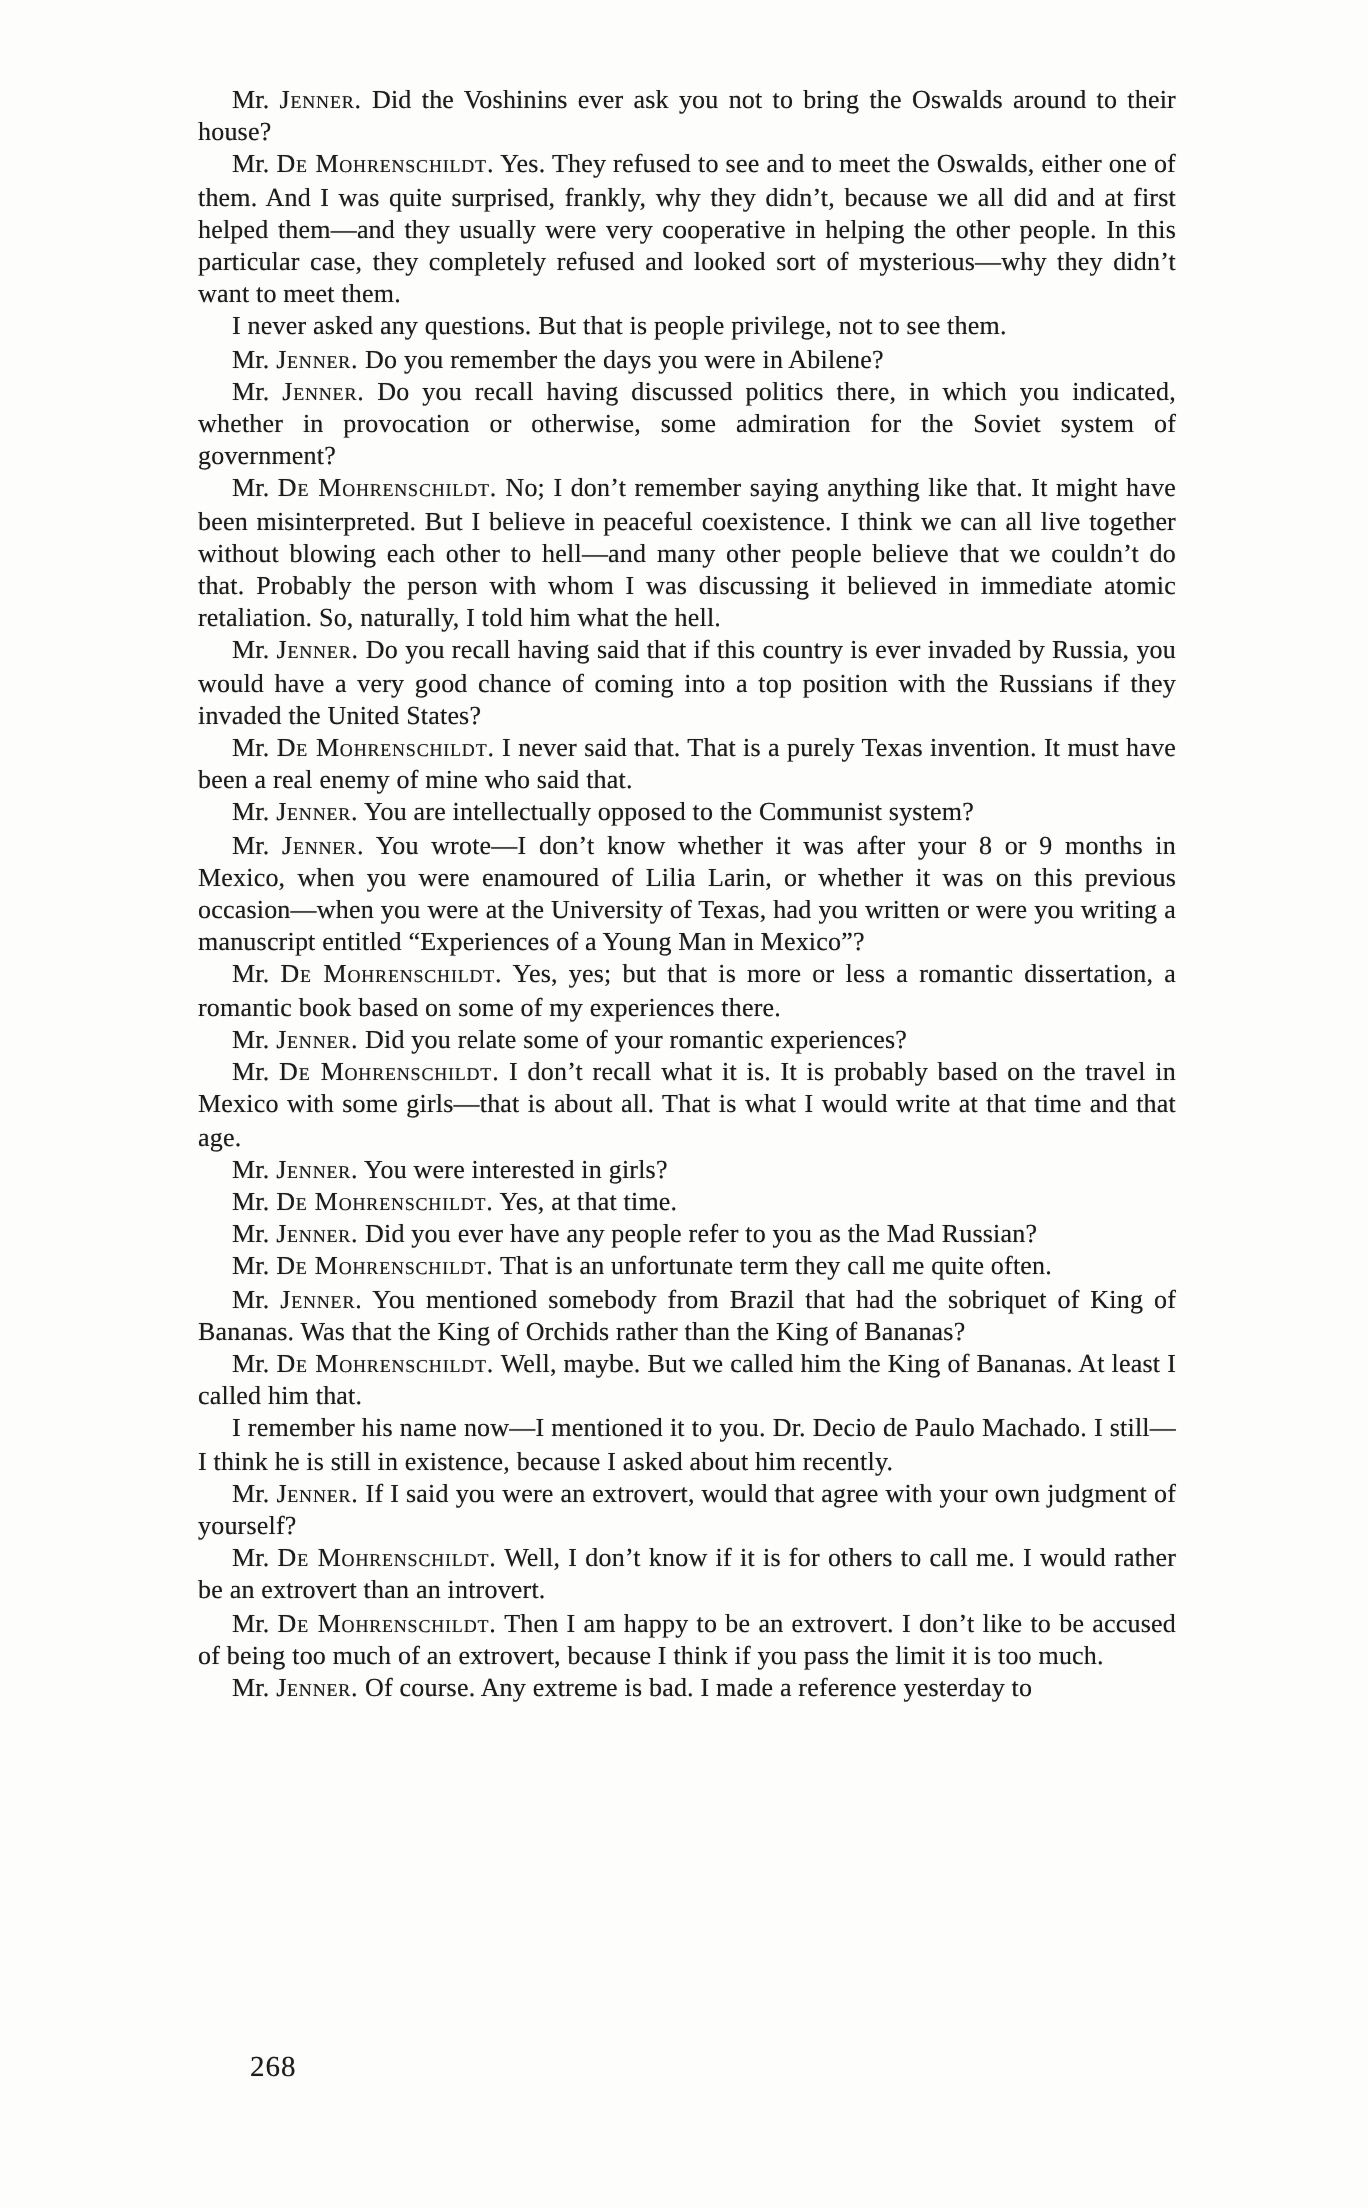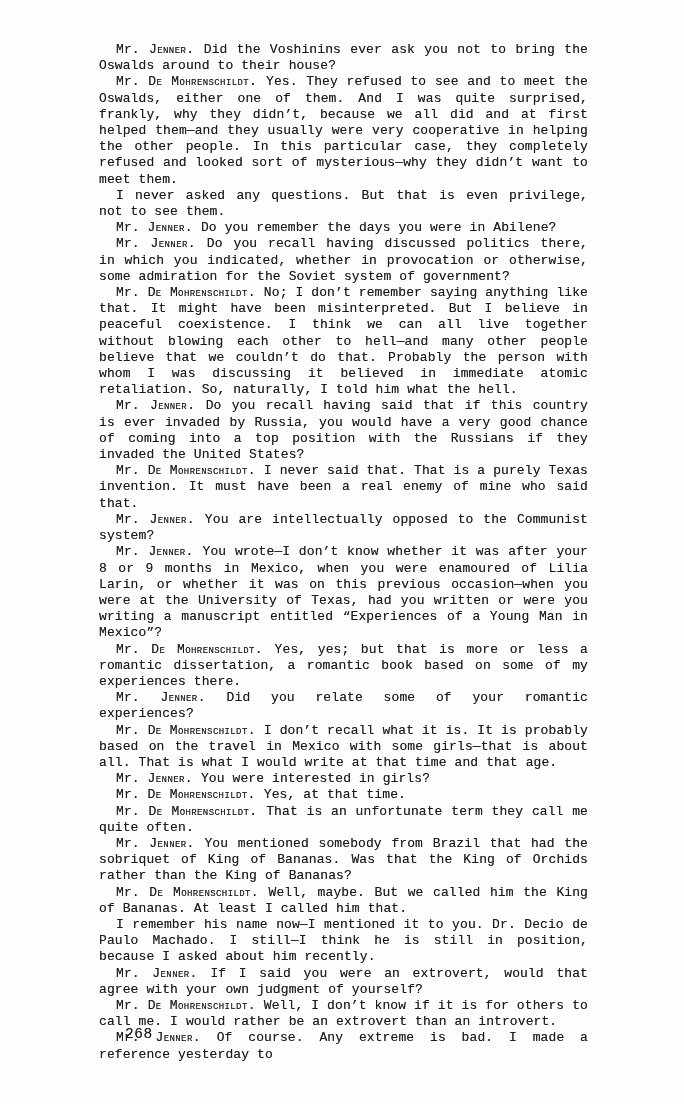--- a/index.html
+++ b/index.html
@@ -10,21 +10,21 @@
     margin: 0;
     padding: 0;
     background: var(--paper);
   }
   .page {
     position: relative;
     width: 684px;
     height: 1104px;
     background: var(--paper);
     overflow: hidden;
-    font-family: Liberation Mono, monospace;
+    font-family: Liberation Serif, serif;
     color: var(--ink);
   }
   .text-block {
     position: absolute;
     left: 99px;
     top: 42px;
     width: 489px;
     font-size: 13px;
     line-height: 16.2px;
     text-align: justify;
@@ -48,35 +48,37 @@
     text-shadow: 0 0 0.4px rgba(20,20,20,0.55);
   }
 </style>
 </head>
 <body>
 
 <div class="page">
   <div class="text-block">
       <p class="para"><span>Mr. <span class="speaker-name">Jenner.</span></span> Did the Voshinins ever ask you not to bring the Oswalds around to their house?</p>
       <p class="para"><span>Mr. <span class="speaker-name">De Mohrenschildt.</span></span> Yes. They refused to see and to meet the Oswalds, either one of them. And I was quite surprised, frankly, why they didn’t, because we all did and at first helped them—and they usually were very cooperative in helping the other people. In this particular case, they completely refused and looked sort of mysterious—why they didn’t want to meet them.</p>
-      <p class="para">I never asked any questions. But that is even privilege, not to see them.</p>
+      <p class="para">I never asked any questions. But that is people privilege, not to see them.</p>
       <p class="para"><span>Mr. <span class="speaker-name">Jenner.</span></span> Do you remember the days you were in Abilene?</p>
       <p class="para"><span>Mr. <span class="speaker-name">Jenner.</span></span> Do you recall having discussed politics there, in which you indicated, whether in provocation or otherwise, some admiration for the Soviet system of government?</p>
       <p class="para"><span>Mr. <span class="speaker-name">De Mohrenschildt.</span></span> No; I don’t remember saying anything like that. It might have been misinterpreted. But I believe in peaceful coexistence. I think we can all live together without blowing each other to hell—and many other people believe that we couldn’t do that. Probably the person with whom I was discussing it believed in immediate atomic retaliation. So, naturally, I told him what the hell.</p>
       <p class="para"><span>Mr. <span class="speaker-name">Jenner.</span></span> Do you recall having said that if this country is ever invaded by Russia, you would have a very good chance of coming into a top position with the Russians if they invaded the United States?</p>
       <p class="para"><span>Mr. <span class="speaker-name">De Mohrenschildt.</span></span> I never said that. That is a purely Texas invention. It must have been a real enemy of mine who said that.</p>
       <p class="para"><span>Mr. <span class="speaker-name">Jenner.</span></span> You are intellectually opposed to the Communist system?</p>
       <p class="para"><span>Mr. <span class="speaker-name">Jenner.</span></span> You wrote—I don’t know whether it was after your 8 or 9 months in Mexico, when you were enamoured of Lilia Larin, or whether it was on this previous occasion—when you were at the University of Texas, had you written or were you writing a manuscript entitled “Experiences of a Young Man in Mexico”?</p>
       <p class="para"><span>Mr. <span class="speaker-name">De Mohrenschildt.</span></span> Yes, yes; but that is more or less a romantic dissertation, a romantic book based on some of my experiences there.</p>
       <p class="para"><span>Mr. <span class="speaker-name">Jenner.</span></span> Did you relate some of your romantic experiences?</p>
       <p class="para"><span>Mr. <span class="speaker-name">De Mohrenschildt.</span></span> I don’t recall what it is. It is probably based on the travel in Mexico with some girls—that is about all. That is what I would write at that time and that age.</p>
       <p class="para"><span>Mr. <span class="speaker-name">Jenner.</span></span> You were interested in girls?</p>
       <p class="para"><span>Mr. <span class="speaker-name">De Mohrenschildt.</span></span> Yes, at that time.</p>
+      <p class="para"><span>Mr. <span class="speaker-name">Jenner.</span></span> Did you ever have any people refer to you as the Mad Russian?</p>
       <p class="para"><span>Mr. <span class="speaker-name">De Mohrenschildt.</span></span> That is an unfortunate term they call me quite often.</p>
       <p class="para"><span>Mr. <span class="speaker-name">Jenner.</span></span> You mentioned somebody from Brazil that had the sobriquet of King of Bananas. Was that the King of Orchids rather than the King of Bananas?</p>
       <p class="para"><span>Mr. <span class="speaker-name">De Mohrenschildt.</span></span> Well, maybe. But we called him the King of Bananas. At least I called him that.</p>
-      <p class="para">I remember his name now—I mentioned it to you. Dr. Decio de Paulo Machado. I still—I think he is still in position, because I asked about him recently.</p>
+      <p class="para">I remember his name now—I mentioned it to you. Dr. Decio de Paulo Machado. I still—I think he is still in existence, because I asked about him recently.</p>
       <p class="para"><span>Mr. <span class="speaker-name">Jenner.</span></span> If I said you were an extrovert, would that agree with your own judgment of yourself?</p>
       <p class="para"><span>Mr. <span class="speaker-name">De Mohrenschildt.</span></span> Well, I don’t know if it is for others to call me. I would rather be an extrovert than an introvert.</p>
+      <p class="para"><span>Mr. <span class="speaker-name">De Mohrenschildt.</span></span> Then I am happy to be an extrovert. I don’t like to be accused of being too much of an extrovert, because I think if you pass the limit it is too much.</p>
       <p class="para"><span>Mr. <span class="speaker-name">Jenner.</span></span> Of course. Any extreme is bad. I made a reference yesterday to</p>
     </div>
   <div class="page-number">268</div>
 </div>
 
 </body></html>

